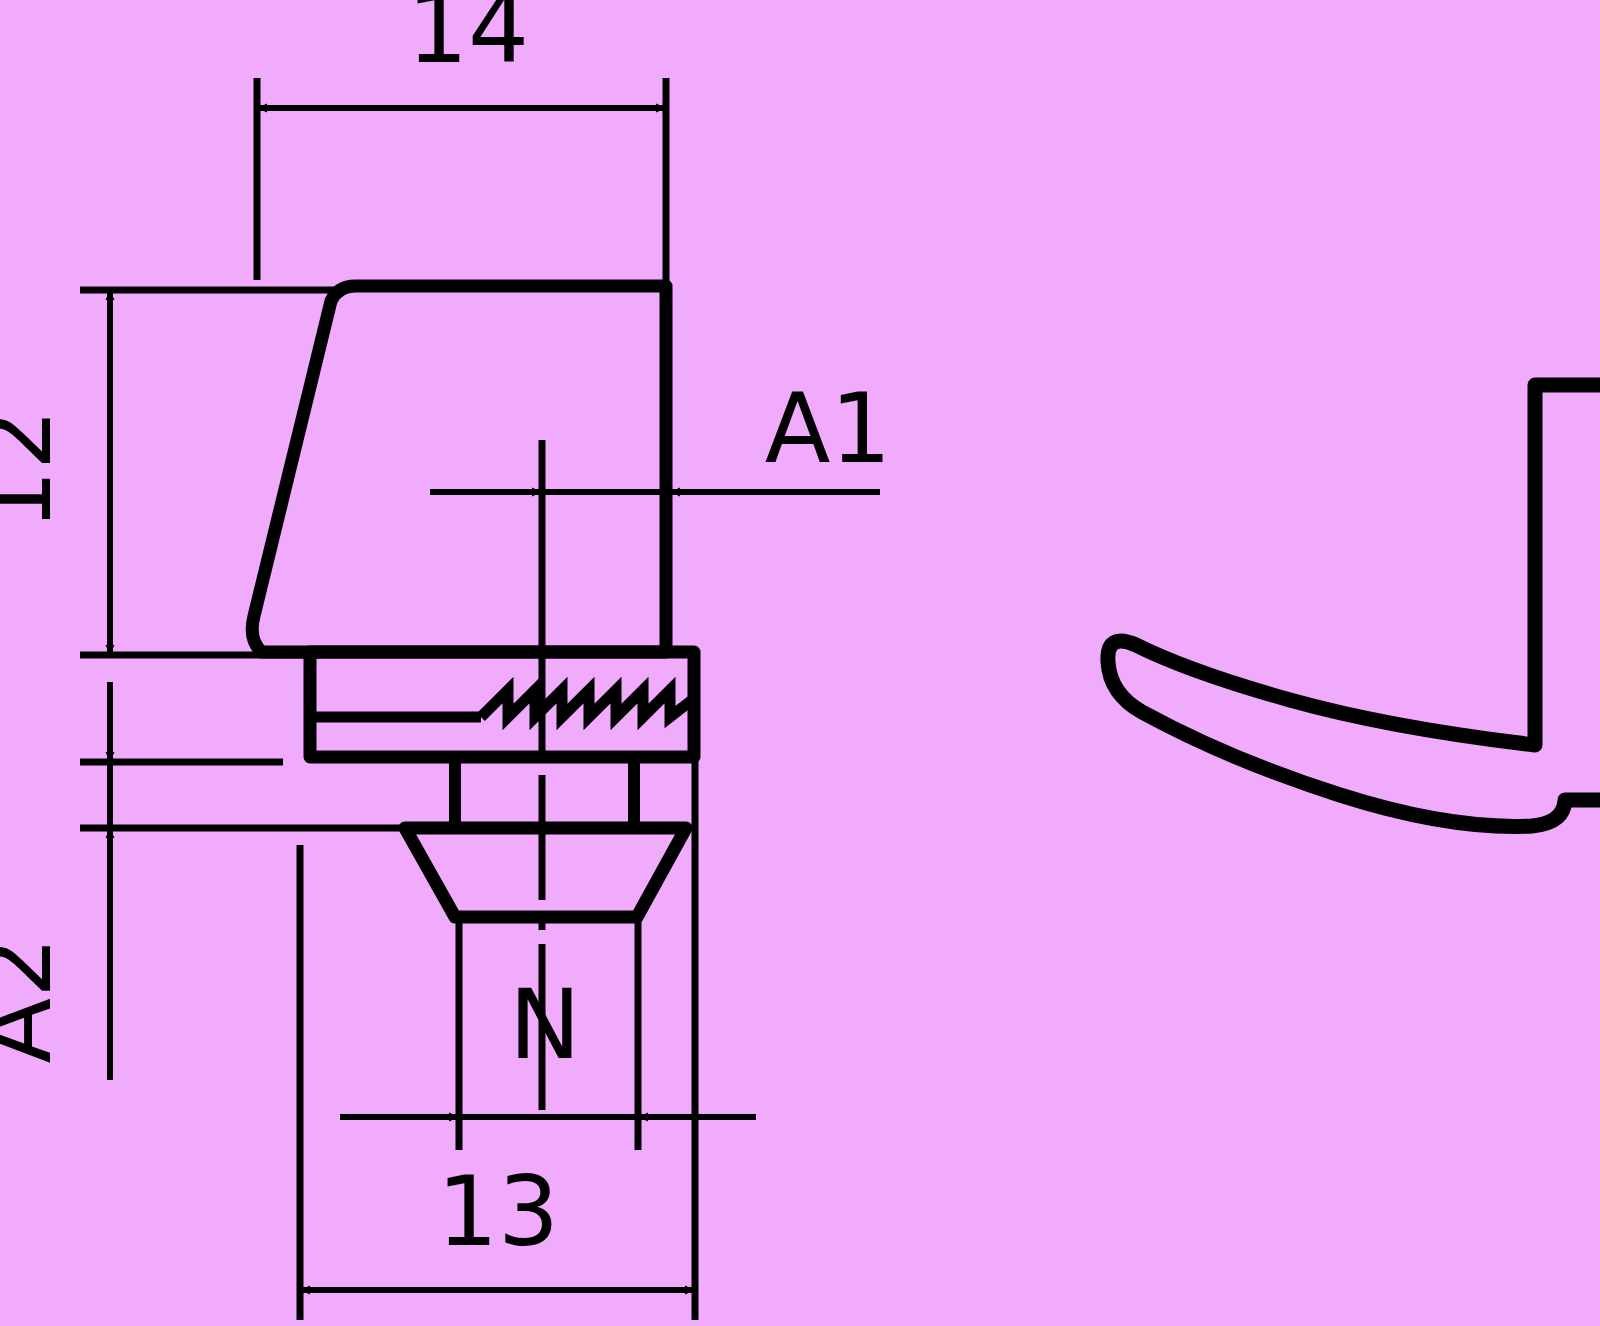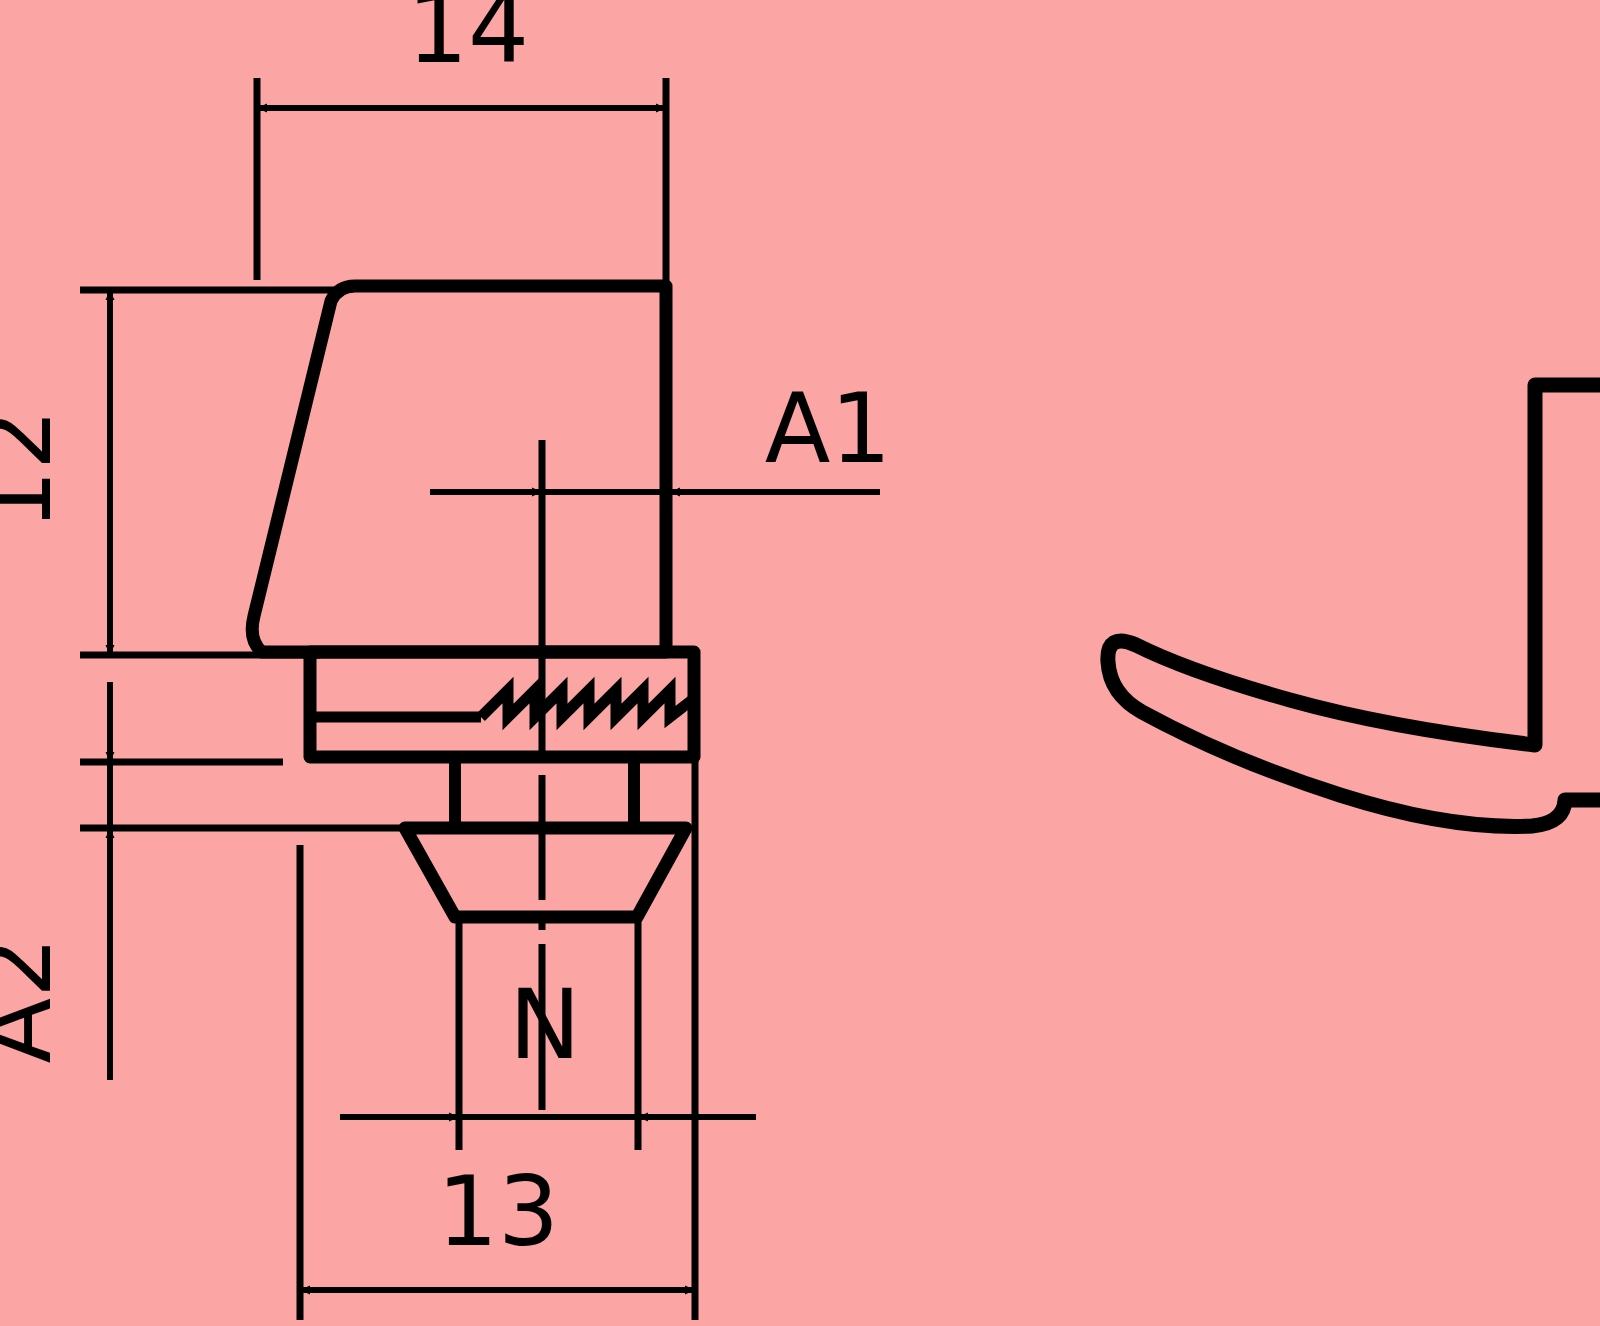--- a/index.html
+++ b/index.html
@@ -7,21 +7,21 @@
     padding: 0;
     background: #ffffff;
   }
   body {
     font-family: "DejaVu Sans", "Liberation Sans", sans-serif;
   }
   #sheet {
     position: relative;
     width: 1600px;
     height: 1326px;
-    background: #fca5a5;
+    background: #f0abfc;
     overflow: hidden;
   }
   #sheet svg {
     display: block;
     position: absolute;
     top: 0;
     left: 0;
   }
   .dim-text {
     font-family: "DejaVu Sans", "Liberation Sans", sans-serif;

